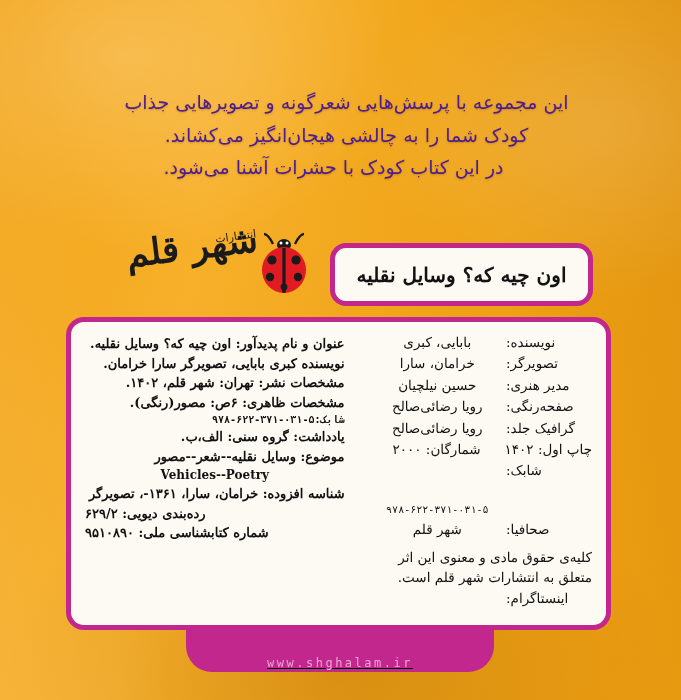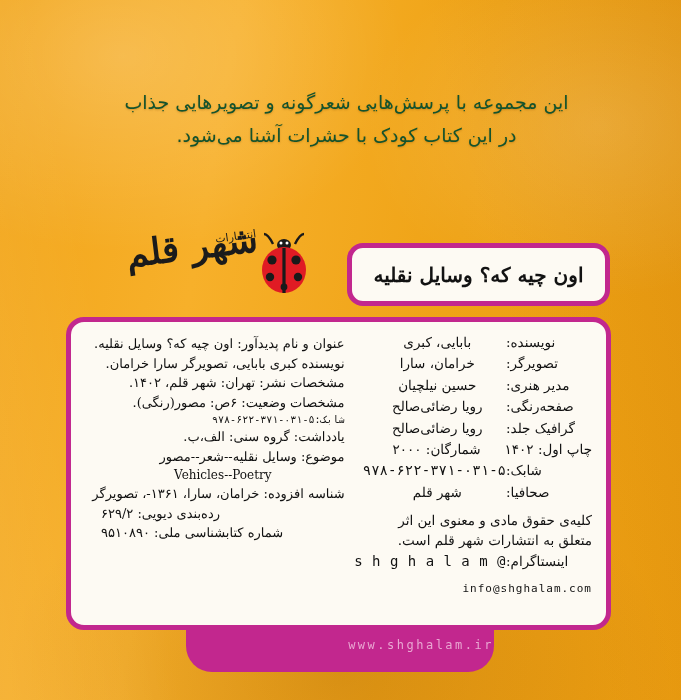--- a/index.html
+++ b/index.html
@@ -33,21 +33,21 @@
   }
 
   
   #blurb {
     position: absolute;
     top: 86px;
     left: 12px;
     right: 0;
     text-align: center;
     direction: rtl;
-    color: #14532d;
+    color: #4c1d95;
     font-family: "DejaVu Sans", sans-serif;
     font-size: 19px;
     line-height: 1.72;
     text-shadow: 0 1px 2px rgba(140,80,0,0.35);
     padding: 0 46px;
   }
   #blurb div { white-space: nowrap; }
   #blurb div:nth-child(3) { padding-right: 26px; }
 
   
@@ -90,21 +90,21 @@
     top: 232px;
     left: 252px;
     width: 64px;
     height: 64px;
   }
 
   
   #title-panel {
     position: absolute;
     top: 243px;
-    left: 347px;
+    left: 330px;
     width: 263px;
     height: 63px;
     background: #fdfaf3;
     border: 5px solid #c2278e;
     border-radius: 16px;
     display: flex;
     align-items: center;
     justify-content: center;
   }
   #title-text {
@@ -120,22 +120,23 @@
   #web-tab {
     position: absolute;
     left: 186px;
     bottom: 28px;
     width: 308px;
     height: 44px;
     background: #c2278e;
     border-radius: 0 0 26px 26px;
     display: flex;
     align-items: flex-end;
-    justify-content: flex-end;
-    padding-bottom: 20px;
+    justify-content: center;
+    padding-bottom: 2px;
+    text-decoration: underline;
   }
   #web-tab span {
     color: #e9a7d2;
     font-family: "DejaVu Sans Mono", monospace;
     font-size: 12px;
     letter-spacing: 2.5px;
   }
 
   
   #info-panel {
@@ -174,45 +175,47 @@
     white-space: nowrap;
   }
   .credit-value {
     flex: 1 1 auto;
     text-align: center;
     padding-left: 4px;
     white-space: nowrap;
   }
   .credit-value.mono {
     font-family: "DejaVu Sans Mono", monospace;
-    font-size: 14px;
+    font-size: 10px;
     letter-spacing: 0.5px;
+    margin-top: 42px;
   }
   .credit-block {
     font-family: "DejaVu Serif", serif;
     font-size: 13.5px;
     color: #111;
     line-height: 1.45;
     text-align: right;
     margin-top: 10px;
   }
   .credit-block .ltr {
     direction: ltr;
     font-family: "DejaVu Sans Mono", monospace;
     font-size: 11px;
     letter-spacing: 1px;
     text-align: right;
   }
 
   
   #cip {
     width: 53%;
-    padding: 12px 10px 10px 30px;
+    padding: 12px 10px 10px 14px;
     direction: rtl;
     border-left: none;
+    font-weight: bold;
   }
   .cip-line {
     font-family: "DejaVu Serif", serif;
     font-size: 13px;
     color: #111;
     line-height: 1.5;
     text-align: right;
     white-space: nowrap;
   }
   .cip-line.mono {
@@ -228,20 +231,21 @@
   }
   .cip-line.rtl-center { text-align: left; }
 </style>
 </head>
 <body>
 
 <div id="cover"></div>
 
 <div id="blurb">
   <div>این مجموعه با پرسش‌هایی شعرگونه و تصویرهایی جذاب</div>
+  <div>کودک شما را به چالشی هیجان‌انگیز می‌کشاند.</div>
   <div>در این کتاب کودک با حشرات آشنا می‌شود.</div>
 </div>
 
 <div id="logo-wrap">
   <div id="logo-small">انتشارات</div>
   <div id="logo-script">شهر قلم</div>
 </div>
 
 <svg id="ladybug" viewBox="0 0 64 64">
   <ellipse cx="32" cy="13" rx="7" ry="6" fill="#1a1a1a"></ellipse>
@@ -309,21 +313,21 @@
     </div>
     <div class="credit-block">
       <div class="ltr">info@shghalam.com</div>
     </div>
   </div>
 
   <div id="cip">
     <div class="cip-line">عنوان و نام پدیدآور: اون چیه که؟ وسایل نقلیه.</div>
     <div class="cip-line">نویسنده کبری بابایی، تصویرگر سارا خرامان.</div>
     <div class="cip-line">مشخصات نشر: تهران: شهر قلم، ۱۴۰۲.</div>
-    <div class="cip-line">مشخصات وضعیت: ۶ص: مصور(رنگی).</div>
+    <div class="cip-line">مشخصات ظاهری: ۶ص: مصور(رنگی).</div>
     <div class="cip-line mono">شابک:۵-۰۳۱-۳۷۱-۶۲۲-۹۷۸</div>
     <div class="cip-line">یادداشت: گروه سنی: الف،ب.</div>
     <div class="cip-line">موضوع: وسایل نقلیه--شعر--مصور</div>
     <div class="cip-line center">Vehicles--Poetry</div>
     <div class="cip-line">شناسه افزوده: خرامان، سارا، ۱۳۶۱-، تصویرگر</div>
     <div class="cip-line rtl-center">رده‌بندی دیویی: ۶۲۹/۲</div>
     <div class="cip-line rtl-center">شماره کتابشناسی ملی: ۹۵۱۰۸۹۰</div>
   </div>
 </div>
 

